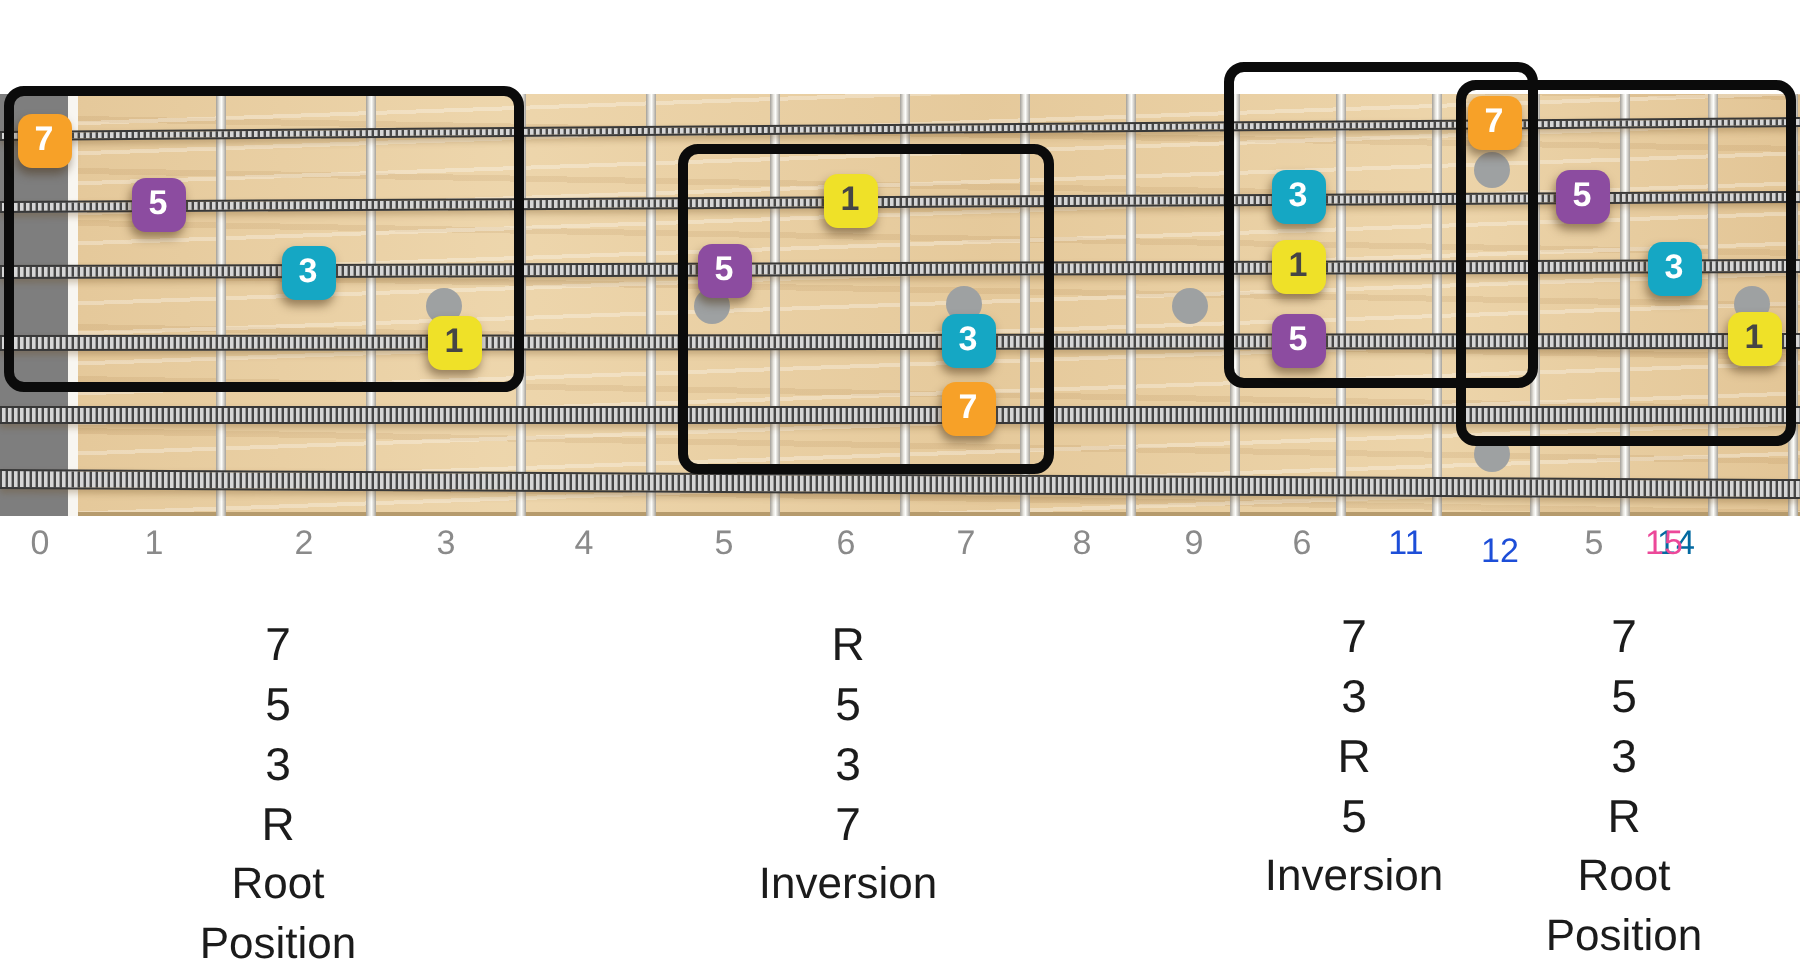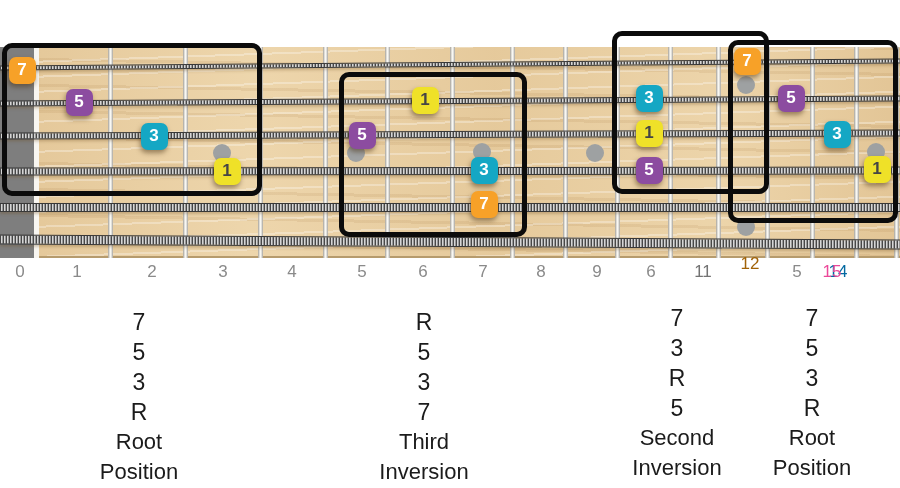--- a/index.html
+++ b/index.html
@@ -90,47 +90,45 @@
     <div class="fretnum" style="left: 77px; top: 272px; color: rgb(138, 138, 138);">1</div>
     <div class="fretnum" style="left: 152px; top: 272px; color: rgb(138, 138, 138);">2</div>
     <div class="fretnum" style="left: 223px; top: 272px; color: rgb(138, 138, 138);">3</div>
     <div class="fretnum" style="left: 292px; top: 272px; color: rgb(138, 138, 138);">4</div>
     <div class="fretnum" style="left: 362px; top: 272px; color: rgb(138, 138, 138);">5</div>
     <div class="fretnum" style="left: 423px; top: 272px; color: rgb(138, 138, 138);">6</div>
     <div class="fretnum" style="left: 483px; top: 272px; color: rgb(138, 138, 138);">7</div>
     <div class="fretnum" style="left: 541px; top: 272px; color: rgb(138, 138, 138);">8</div>
     <div class="fretnum" style="left: 597px; top: 272px; color: rgb(138, 138, 138);">9</div>
     <div class="fretnum" style="left: 651px; top: 272px; color: rgb(138, 138, 138);">6</div>
-    <div class="fretnum" style="left: 703px; top: 272px; color: #737373;">11</div>
-    <div class="fretnum" style="left: 750px; top: 264px; color: #a16207;">12</div>
+    <div class="fretnum" style="left: 703px; top: 272px; color: #1d4ed8;">11</div>
+    <div class="fretnum" style="left: 750px; top: 276px; color: #1d4ed8;">12</div>
     <div class="fretnum" style="left: 797px; top: 272px; color: rgb(138, 138, 138);">5</div>
     <div class="fretnum" style="left: 838px; top: 272px; color: #0369a1;">14</div>
     <div class="fretnum" style="left: 832px; top: 272px; color: #ec4899;">15</div>
     <div class="col" style="left: 139px; top: 307px;">
       <div class="iv">7</div>
       <div class="iv">5</div>
       <div class="iv">3</div>
       <div class="iv">R</div>
       <div class="nm">Root</div>
       <div class="nm">Position</div>
     </div>
     <div class="col" style="left: 424px; top: 307px;">
       <div class="iv">R</div>
       <div class="iv">5</div>
       <div class="iv">3</div>
       <div class="iv">7</div>
-      <div class="nm">Third</div>
       <div class="nm">Inversion</div>
     </div>
     <div class="col" style="left: 677px; top: 303px;">
       <div class="iv">7</div>
       <div class="iv">3</div>
       <div class="iv">R</div>
       <div class="iv">5</div>
-      <div class="nm">Second</div>
       <div class="nm">Inversion</div>
     </div>
     <div class="col" style="left: 812px; top: 303px;">
       <div class="iv">7</div>
       <div class="iv">5</div>
       <div class="iv">3</div>
       <div class="iv">R</div>
       <div class="nm">Root</div>
       <div class="nm">Position</div>
     </div>

